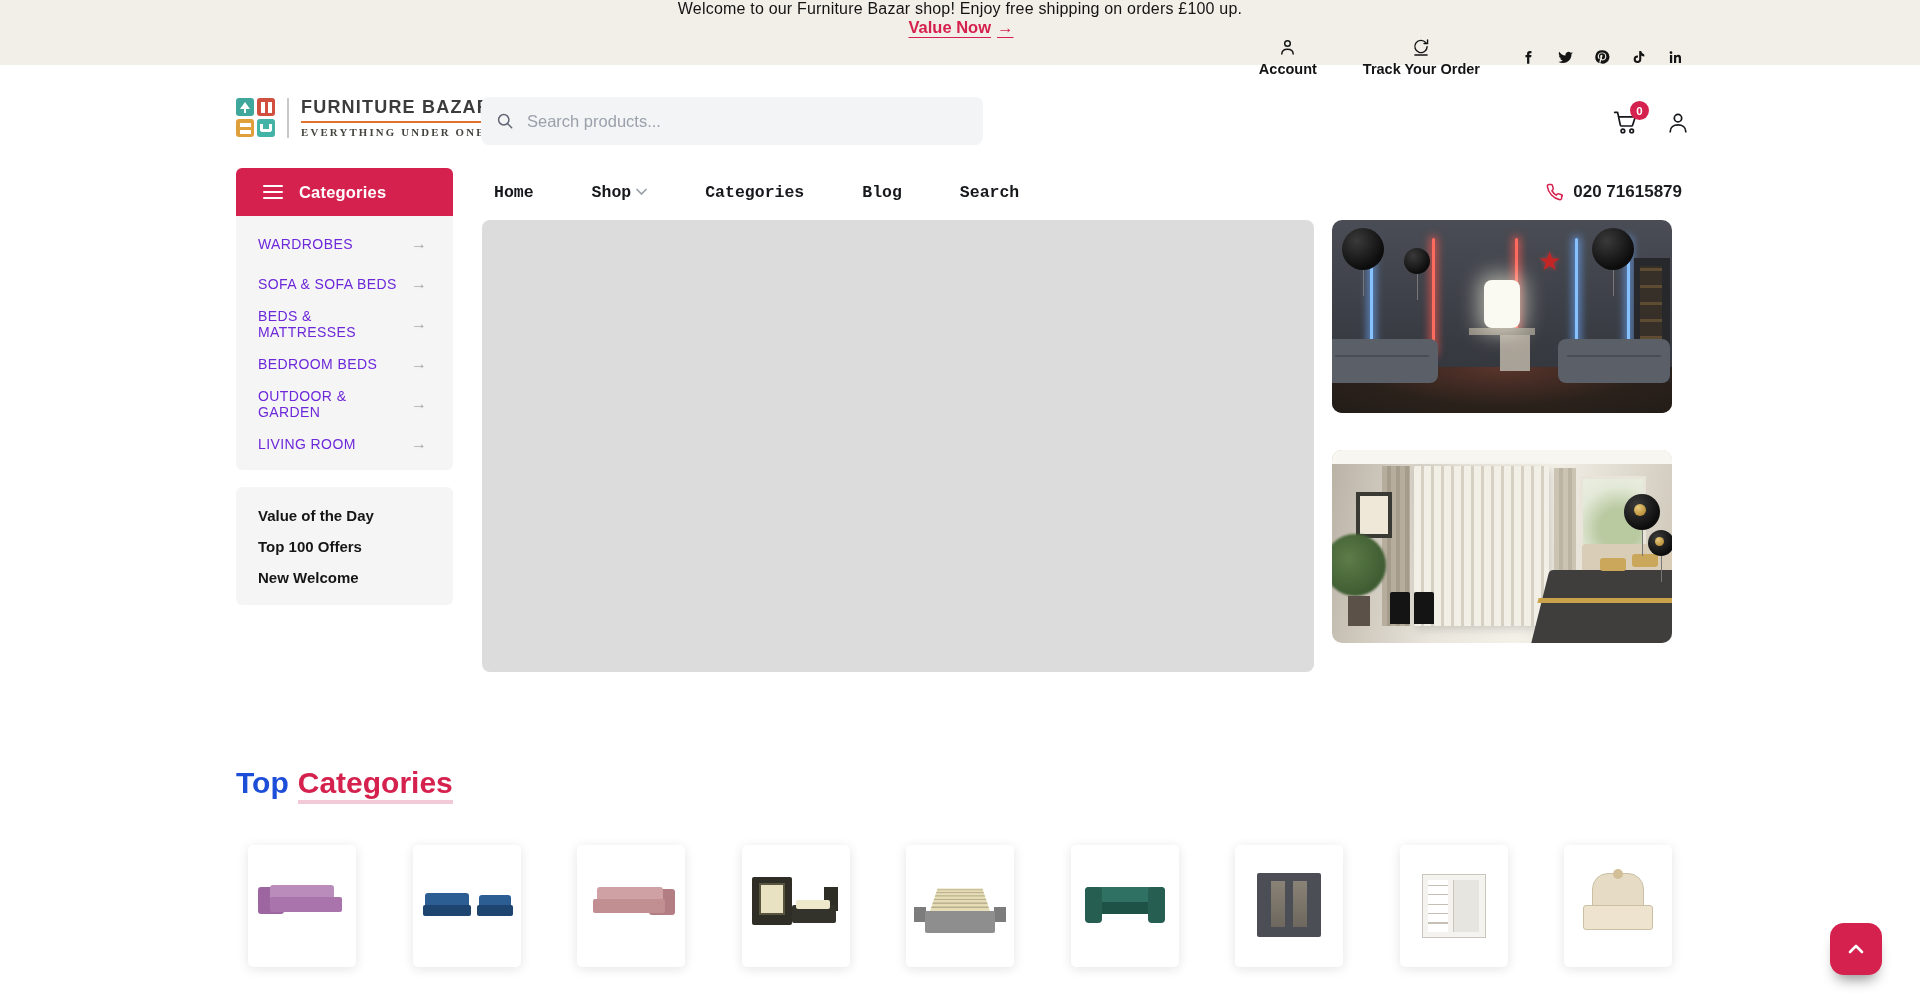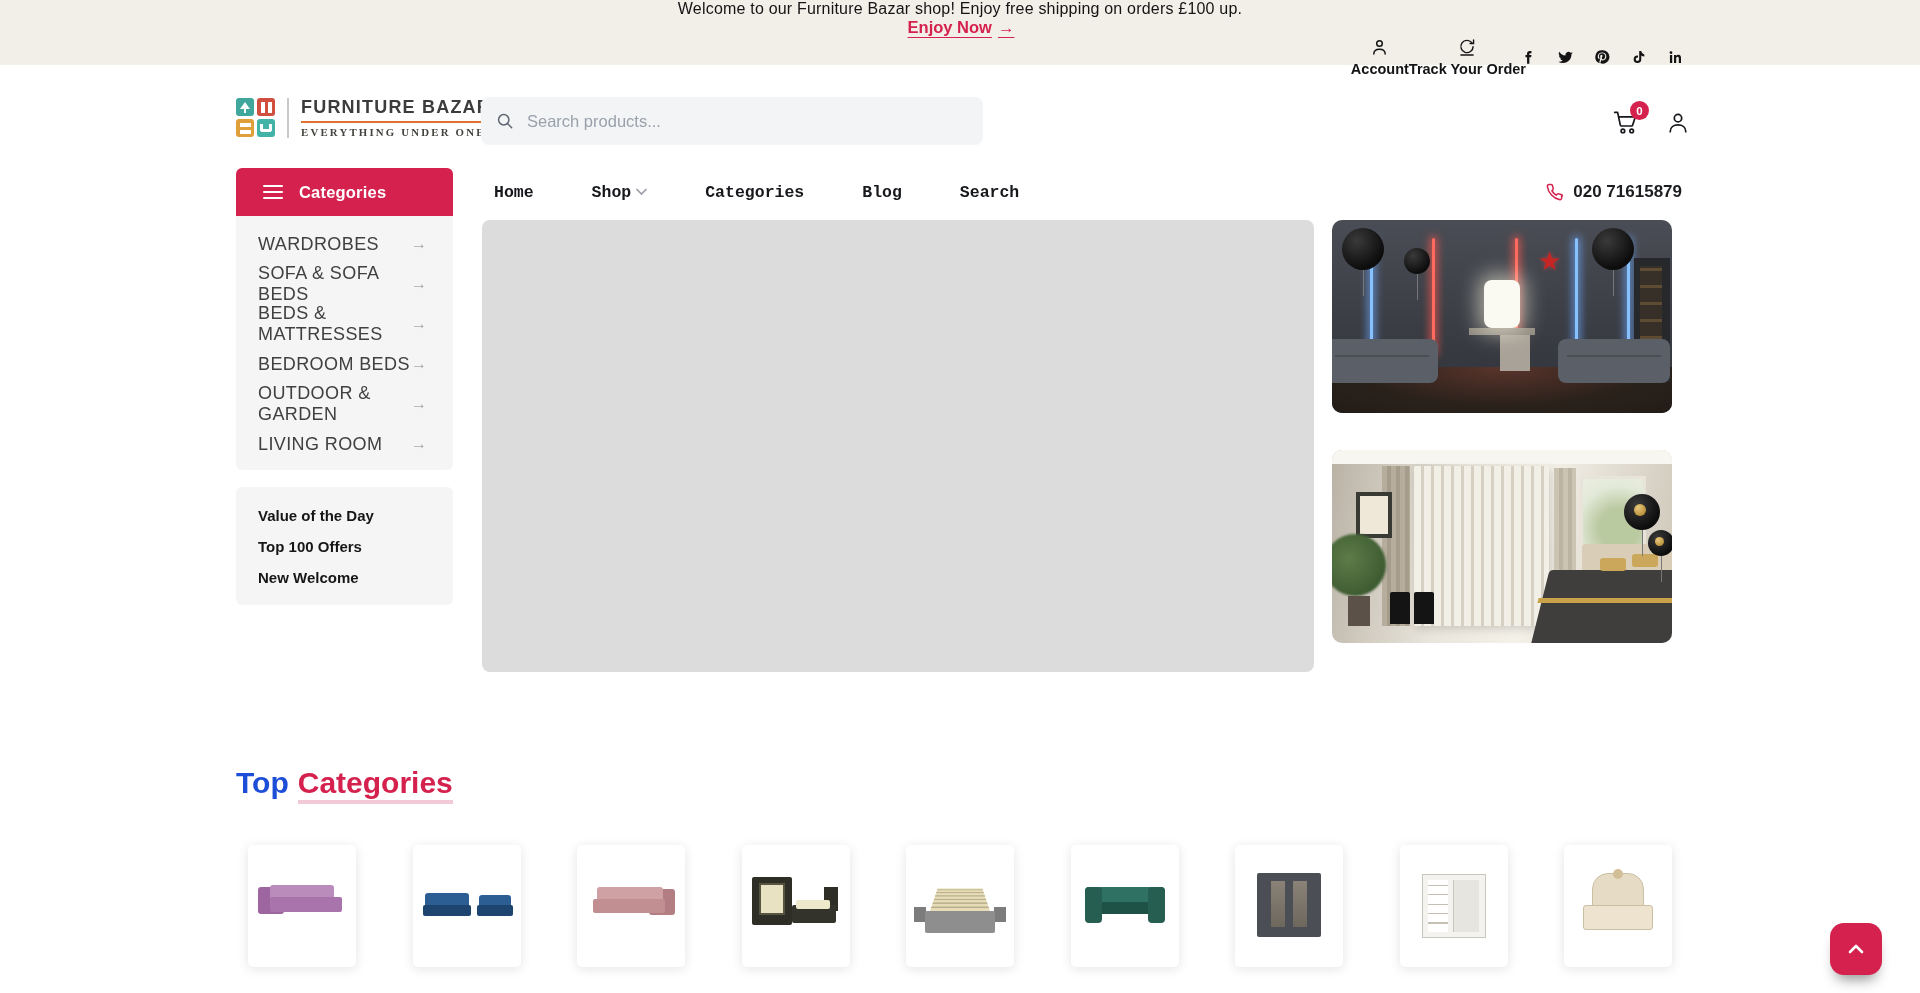--- a/index.html
+++ b/index.html
@@ -7,21 +7,21 @@
   body { width:1920px; height:993px; position:relative; overflow:hidden;
          font-family:"Liberation Sans","DejaVu Sans",sans-serif; color:#16181c; }
 
   
   .topbar { position:absolute; left:0; top:0; width:1920px; height:65px;
             background:#f2efe8; display:flex; align-items:center; padding:0 236px;flex-direction:column; }
   .welcome { font-size:16px; color:#141414; letter-spacing:.2px; }
   .shopnow { display:inline-flex; align-items:center; gap:6px; margin-left:2px;
              color:#d5214d; font-weight:700; font-size:16.5px; text-decoration:underline;
              text-underline-offset:4px; cursor:pointer; }
-  .tb-right { margin-left:auto; display:flex; align-items:center; }
+  .tb-right { margin-left:auto; display:flex; align-items:center; gap:46px; }
   .tb-col { display:flex; flex-direction:column; align-items:center; gap:3px; cursor:pointer; }
   .tb-col .lbl { font-size:14.5px; font-weight:700; color:#141414; white-space:nowrap; }
   .tb-icon svg { display:block; }
   .socials { display:flex; align-items:center; gap:21px; margin-left:-6px; }
   .socials .sico { width:16px; height:16px; display:inline-flex; cursor:pointer; }
   .socials svg { width:16px; height:16px; fill:#141414; }
 
   
   .logo { position:absolute; left:236px; top:97px; display:flex; align-items:center; cursor:pointer; }
   .logo-mark { display:grid; grid-template-columns:18px 18px; grid-template-rows:18px 18px; gap:3px; }
@@ -63,21 +63,21 @@
   .nav .item { font-size:16.5px; font-weight:700; color:#16181c; cursor:pointer; display:flex; align-items:center; gap:5px; white-space:nowrap;font-family:Liberation Mono, monospace;}
 
   .phone { position:absolute; right:238px; top:168px; height:48px; display:flex; align-items:center; gap:9px; cursor:pointer;}
   .phone .num { font-size:17px; font-weight:700; color:#1b1d21; }
 
   
   .side-list { position:absolute; left:236px; top:216px; width:217px; height:254px;
                background:#f5f5f5; border-radius:0 0 6px 6px; padding:8px 0; }
   .side-item { height:40px; display:flex; align-items:center; justify-content:space-between;
                padding:0 26px 0 22px; cursor:pointer; }
-  .side-label { font-size:18px; font-weight:500; color:#404040; letter-spacing:.4px; }
+  .side-label { font-size:14px; font-weight:500; color:#6d28d9; letter-spacing:.4px; }
   .side-arrow { color:#a9a9a9; font-size:16px; }
   .quick { position:absolute; left:236px; top:487px; width:217px; height:118px;
            background:#f5f5f5; border-radius:6px; padding:13px 0; }
   .quick .qitem { height:31px; display:flex; align-items:center; padding-left:22px;
                   font-size:15px; font-weight:700; color:#161616; cursor:pointer; }
 
   
   .hero { position:absolute; left:482px; top:220px; width:832px; height:452px;
           background:#dcdcdc; border-radius:8px; }
   .banner { position:absolute; left:1332px; width:340px; height:193px; border-radius:10px;
@@ -176,21 +176,21 @@
   .scrolltop { position:absolute; right:38px; bottom:18px; width:52px; height:52px;
                background:#d5214d; border-radius:14px; display:flex; align-items:center;
                justify-content:center; cursor:pointer; box-shadow:0 10px 14px -6px rgba(0,0,0,.45); }
 </style>
 </head>
 <body>
 
 <div class="topbar">
   <span class="welcome">Welcome to our Furniture Bazar shop! Enjoy free shipping on orders £100 up.</span>
   <span class="shopnow">
-    <span>Enjoy Now</span>
+    <span>Value Now</span>
     <span>→</span>
   </span>
   <div class="tb-right">
     <div class="tb-col">
       <span class="tb-icon">
         <svg width="21" height="21" viewBox="0 0 24 24" fill="none" stroke="#141414" stroke-width="1.7" stroke-linecap="round">
           <circle cx="12" cy="7.5" r="3.2"></circle>
             <path d="M5.5 19.5c0-3.6 2.9-5.6 6.5-5.6s6.5 2 6.5 5.6"></path>
         </svg>
       </span>

